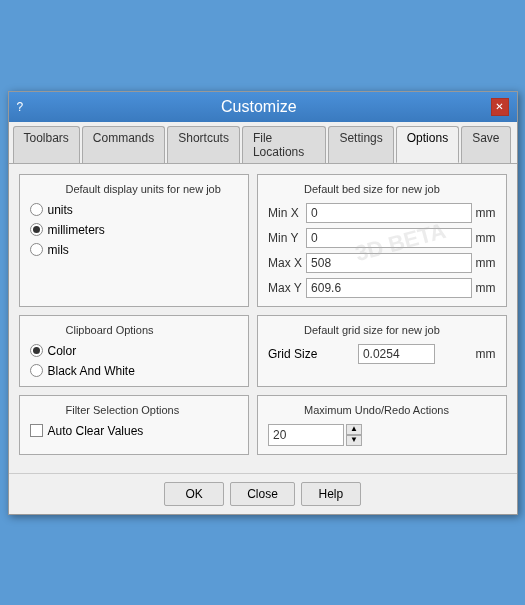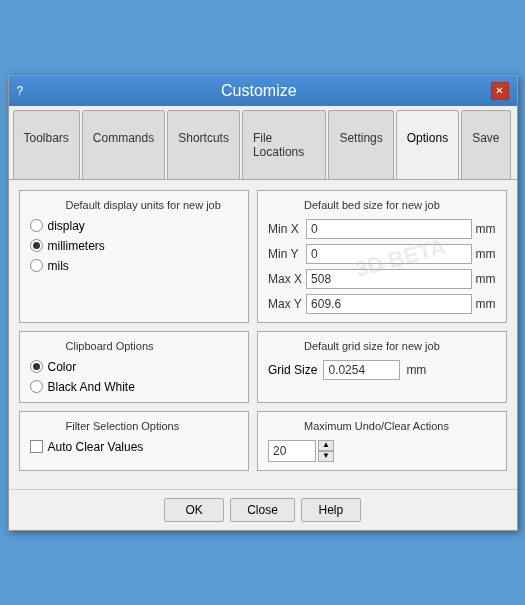--- a/index.html
+++ b/index.html
@@ -75,21 +75,21 @@
     }
 
     .tabs-bar {
       background: #f0f0f0;
       border-bottom: 1px solid #aaa;
       display: flex;
       padding: 4px 4px 0 4px;
     }
 
     .tab {
-      padding: 20px 10px;
+      padding: 4px 10px;
       border: 1px solid #aaa;
       border-bottom: none;
       background: #dcdcdc;
       cursor: pointer;
       margin-right: 2px;
       border-radius: 3px 3px 0 0;
       color: #333;
     }
 
     .tab.active {
@@ -180,20 +180,21 @@
     }
 
     .field-unit {
       color: #333;
     }
 
     .grid-size-row {
       display: flex;
       align-items: center;
       gap: 6px;
+      justify-content: space-between;
     }
 
     .bottom-row-panels {
       display: flex;
       gap: 8px;
       margin-bottom: 8px;
     }
 
     .checkbox-item {
       display: flex;
@@ -218,21 +219,21 @@
       align-items: center;
       gap: 2px;
       margin-top: 8px;
     }
 
     .spinner-input {
       border: 1px solid #aaa;
       background: white;
       padding: 2px 4px;
       height: 22px;
-      width: 48px;
+      width: 76px;
       color: #333;
     }
 
     .spinner-btns {
       display: flex;
       flex-direction: column;
     }
 
     .spinner-btn {
       width: 16px;
@@ -296,21 +297,21 @@
 
   <div class="content">
 
     <div class="row-panels">
 
       <div class="panel" style="flex: 1.1;">
         <div class="panel-title">Default display units for new job</div>
         <div class="radio-group">
           <label class="radio-item">
             <div class="radio-circle"></div>
-            <span>display</span>
+            <span>units</span>
           </label>
           <label class="radio-item">
             <div class="radio-circle checked"></div>
             <span>millimeters</span>
           </label>
           <label class="radio-item">
             <div class="radio-circle"></div>
             <span>mils</span>
           </label>
         </div>
@@ -369,21 +370,21 @@
 
       <div class="panel" style="flex: 1.1;">
         <div class="panel-title">Filter Selection Options</div>
         <label class="checkbox-item">
           <div class="checkbox-box"></div>
           <span>Auto Clear Values</span>
         </label>
       </div>
 
       <div class="panel" style="flex: 1.2;">
-        <div class="panel-title">Maximum Undo/Clear Actions</div>
+        <div class="panel-title">Maximum Undo/Redo Actions</div>
         <div class="spinner-container">
           <input class="spinner-input" type="text" value="20" style="">
           <div class="spinner-btns">
             <button class="spinner-btn">▲</button>
             <button class="spinner-btn">▼</button>
           </div>
         </div>
       </div>
     </div>
 

